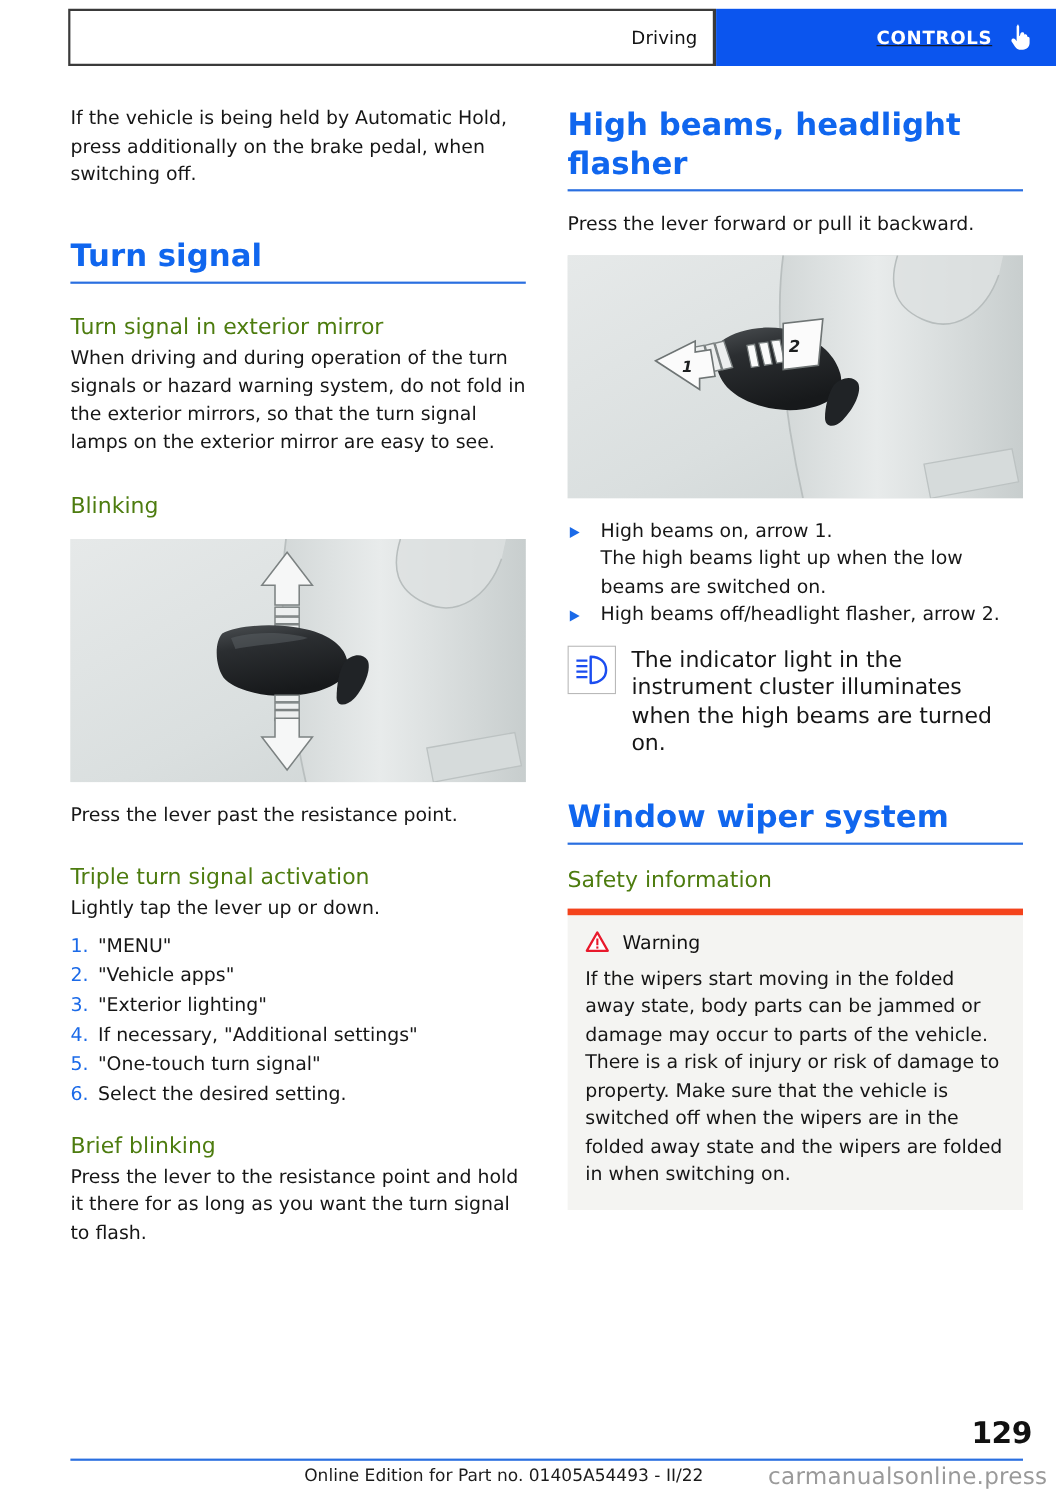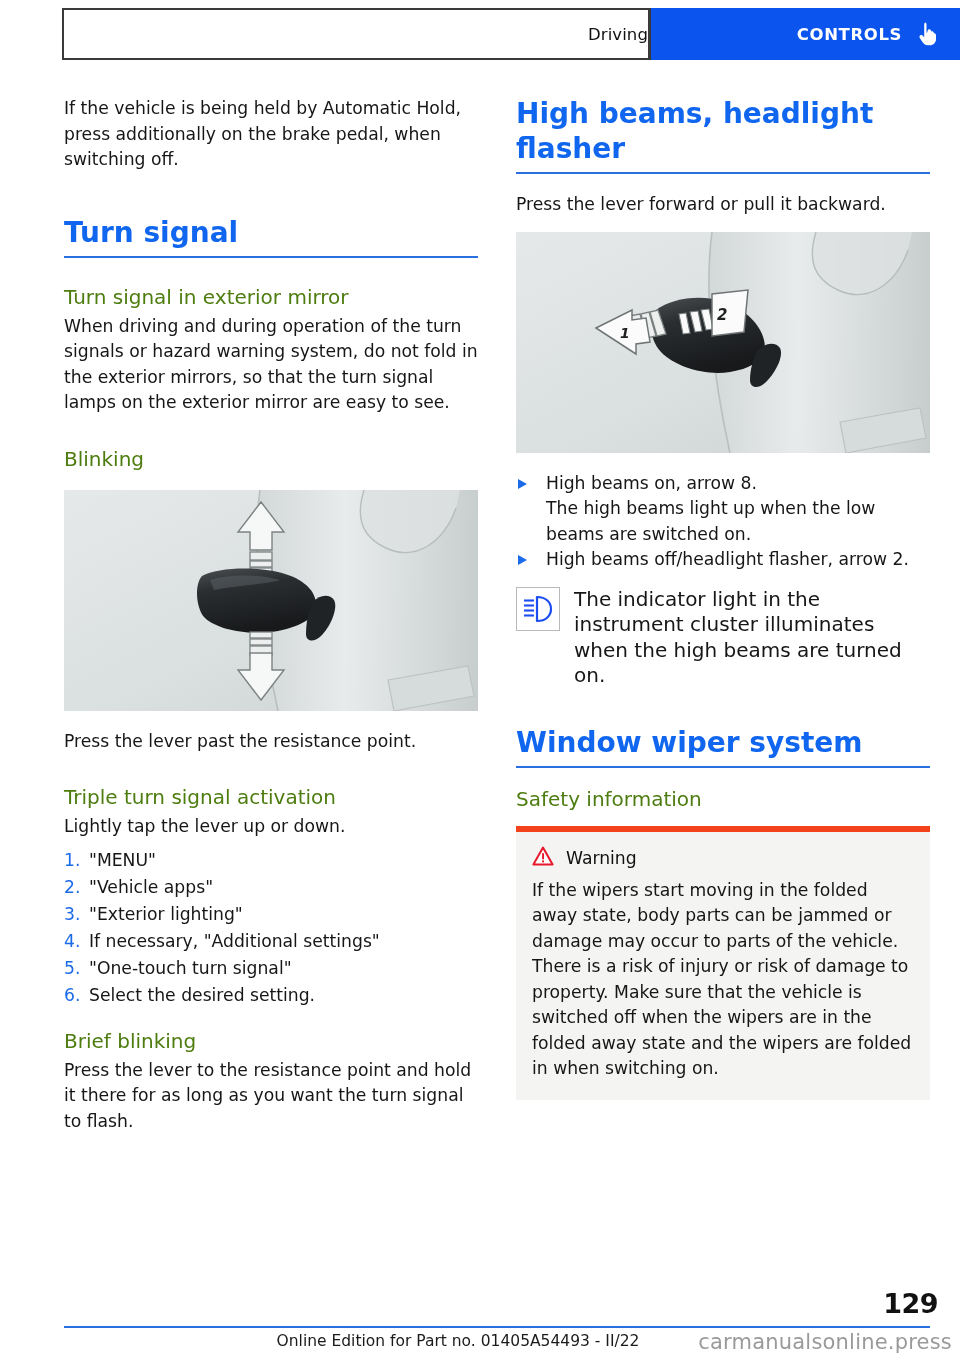--- a/index.html
+++ b/index.html
@@ -28,35 +28,37 @@
     align-items: stretch;
   }
   .header-tab-left {
     flex: 0 0 589px;
     border: 2px solid #3a3a3a;
     border-right: 3px solid #3a3a3a;
     background: #ffffff;
     display: flex;
     align-items: center;
     justify-content: flex-end;
+    padding-right: 14px;
     box-sizing: border-box;
   }
   .header-tab-left .sectitle {
     font-size: 16.5px;
     color: #111;
     letter-spacing: 0.1px;
   }
   .header-tab-right {
     flex: 1 1 auto;
     background: #0b55ee;
     display: flex;
     align-items: center;
     justify-content: flex-end;
     padding-right: 22px;
     box-sizing: border-box;
+    text-decoration: underline;
   }
   .header-tab-right .chaptitle {
     font-size: 16.5px;
     font-weight: bold;
     color: #ffffff;
     letter-spacing: 0.6px;
   }
   .hand-icon {
     margin-left: 14px;
     display: inline-flex;
@@ -444,21 +446,21 @@
       </svg>
     </div>
 
     <div class="sp-18"></div>
 
     <ul class="tri">
       <li>
         <span class="bullet">
             <span class="tri-glyph"></span>
           </span>
-        <span class="txt">High beams on, arrow 8.</span>
+        <span class="txt">High beams on, arrow 1.</span>
       </li>
       <li>
         <span class="bullet-spacer"></span>
         <span class="txt">The high beams light up when the low beams are switched on.</span>
       </li>
       <li>
         <span class="bullet">
             <span class="tri-glyph"></span>
           </span>
         <span class="txt">High beams off/headlight flasher, arrow 2.</span>

